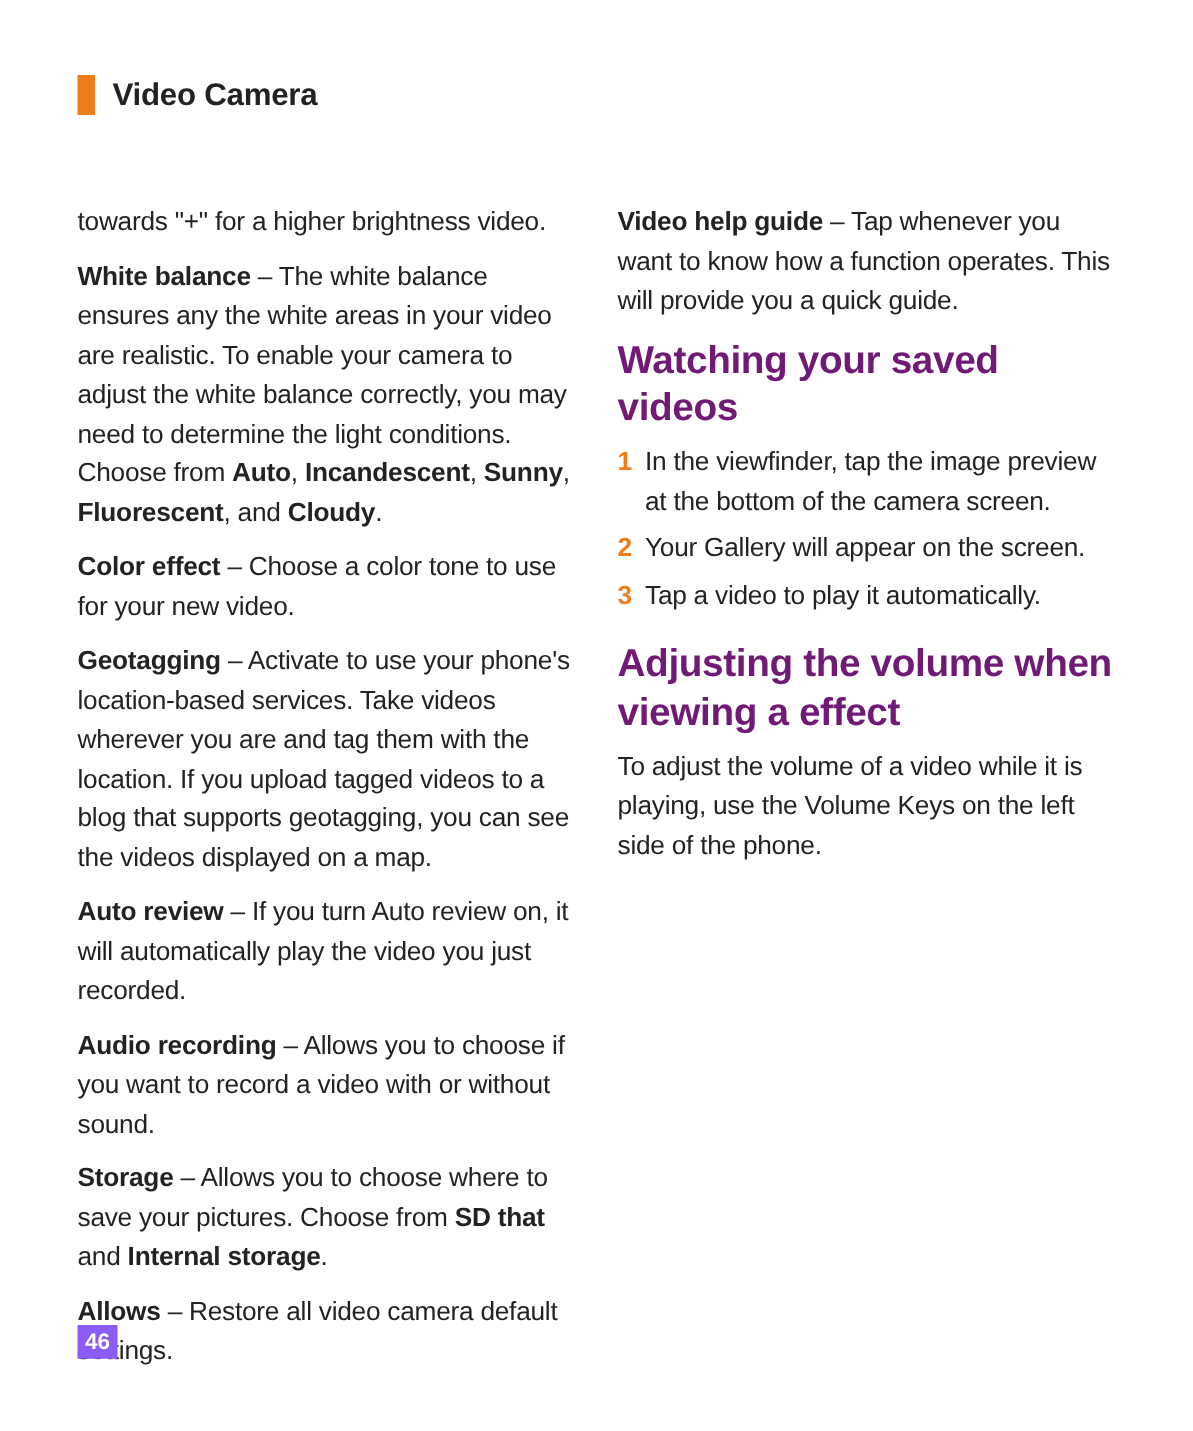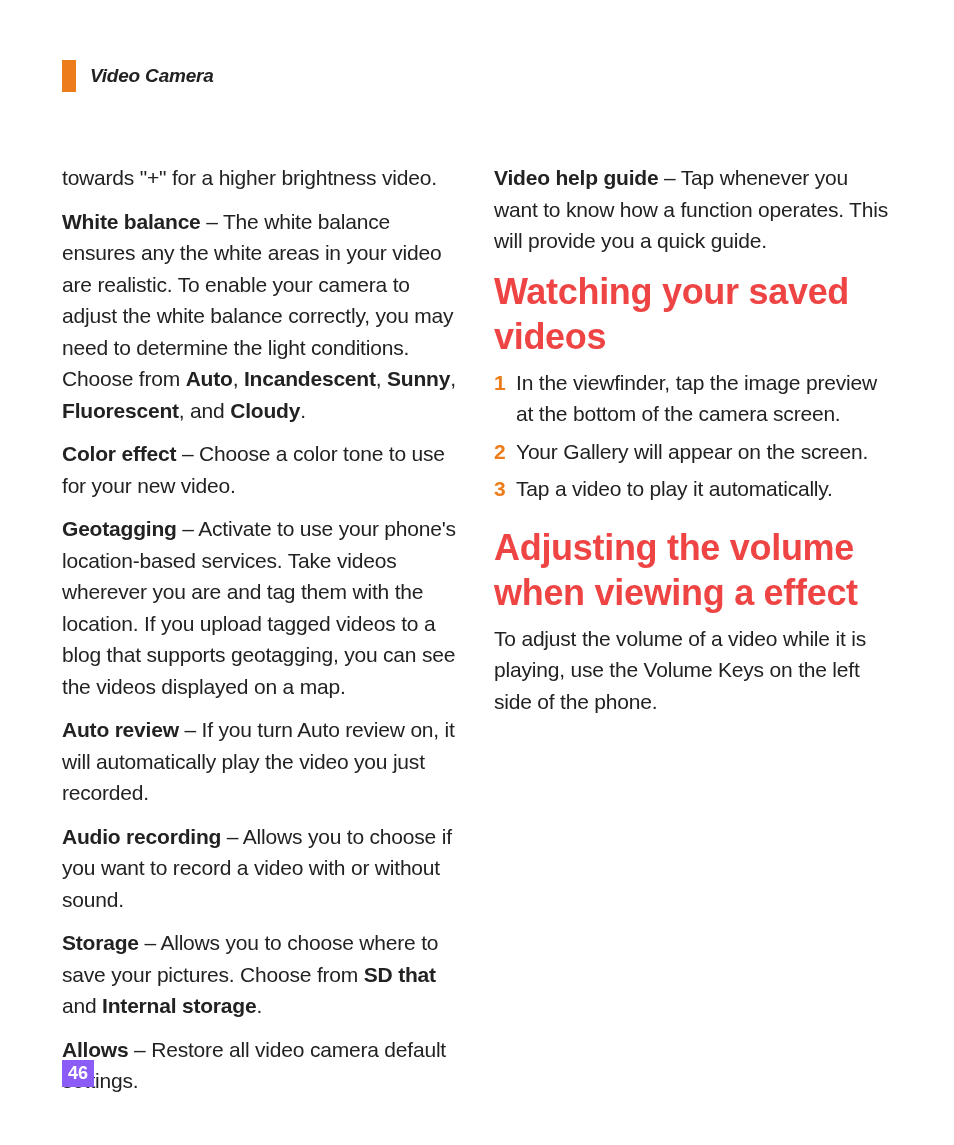--- a/index.html
+++ b/index.html
@@ -22,43 +22,42 @@
     align-items: center;
     margin-bottom: 70px;
   }
   .header-bar {
     width: 14px;
     height: 32px;
     background: #ed7d1a;
     margin-right: 14px;
   }
   .header-title {
-    font-size: 19px;
+    font-size: 25px;
     font-weight: 700;
     letter-spacing: -0.2px;
-    font-style: italic;
   }
   .columns {
     display: flex;
     gap: 34px;
   }
   .col {
     flex: 1;
     font-size: 21px;
     line-height: 1.5;
     letter-spacing: -0.2px;
     font-stretch: condensed;
   }
   .para {
     margin-bottom: 12px;
   }
   .b { font-weight: 700; }
   .h2 {
-    color: #ef4444;
-    font-size: 36px;
+    color: #701a75;
+    font-size: 31px;
     font-weight: 700;
     margin-top: 20px;
     margin-bottom: 8px;
     line-height: 1.25;
     letter-spacing: -0.3px;
   }
   .h2.first { margin-top: 10px; }
   .num-item {
     display: flex;
     margin-bottom: 6px;

